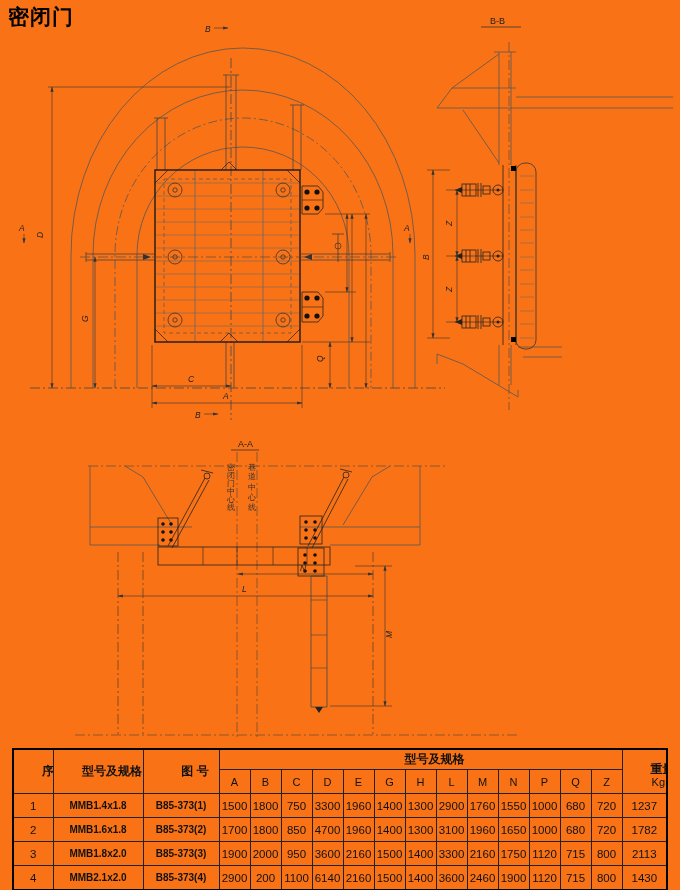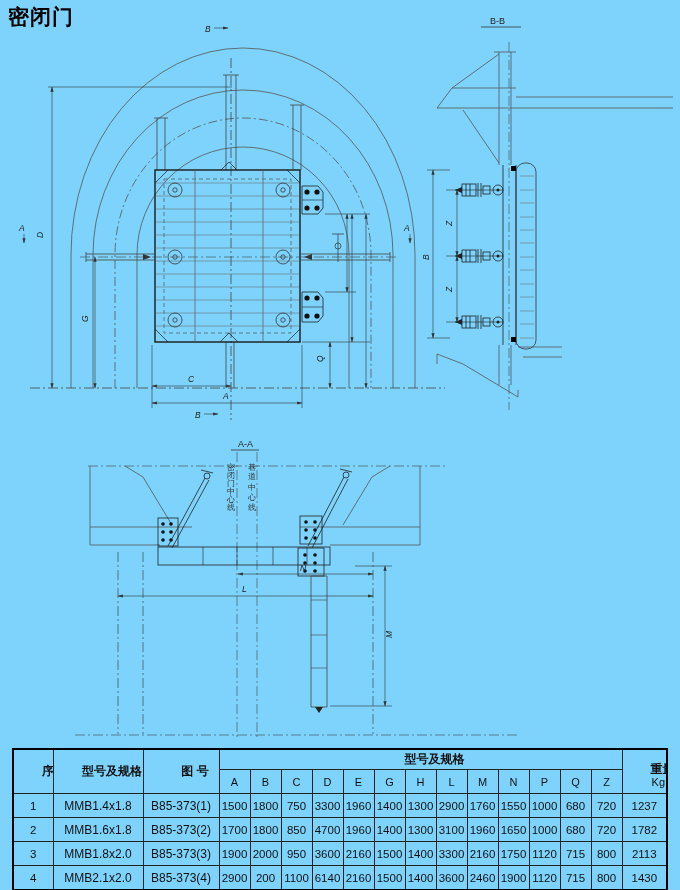--- a/index.html
+++ b/index.html
@@ -1,34 +1,34 @@
 <!DOCTYPE html>
 <html><head>
 <meta charset="utf-8">
 <style>
   html,body{margin:0;padding:0;background:#fff;}
-  #page{position:relative;width:680px;height:890px;background:#7dd3fc;overflow:hidden;
+  #page{position:relative;width:680px;height:890px;background:#f97316;overflow:hidden;
         font-family:"Liberation Sans",sans-serif;}
   #title{position:absolute;left:8px;top:3px;font-size:21px;font-weight:900;color:#000;
          letter-spacing:1px;}
   #drawing{position:absolute;left:0;top:0;}
   .vtext{position:absolute;writing-mode:vertical-rl;text-orientation:upright;
          font-size:8px;color:#333;}
   .vt-door{left:224px;top:456px;letter-spacing:8px;}
   .vt-road{left:245px;top:456px;letter-spacing:10px;}
   
   #tablewrap{position:absolute;left:12px;top:748px;}
   table{border-collapse:collapse;table-layout:fixed;width:656px;border:2px solid #000;}
   th,td{border:1px solid #222;text-align:center;vertical-align:middle;padding:0;
         overflow:hidden;white-space:nowrap;color:#111;}
   thead tr.h1 th{height:19px;font-size:12px;font-weight:700;padding-left:28px;}
   thead tr.h2 th{height:23px;font-size:11px;font-weight:400;}
   th.span2{font-size:12px;font-weight:700;}
   tbody td{height:23px;font-size:11.5px;font-weight:400;}
-  td[data-name="cell-model"],td[data-name="cell-drawing-no"]{font-size:12px;}
+  td[data-name="cell-model"],td[data-name="cell-drawing-no"]{font-size:10px;font-weight:bold;}
   .wlabel{line-height:13px;font-size:12px;font-weight:700;margin-top:8px;}
   .wunit{line-height:12px;font-size:11px;font-weight:400;text-align:center;}
 </style>
 </head>
 <body>
 
 <div id="page" data-name="page">
   <div id="title" data-name="page-title">密闭门</div>
 
   <svg id="drawing" data-name="technical-drawing" width="680" height="745" viewBox="0 0 680 745">

